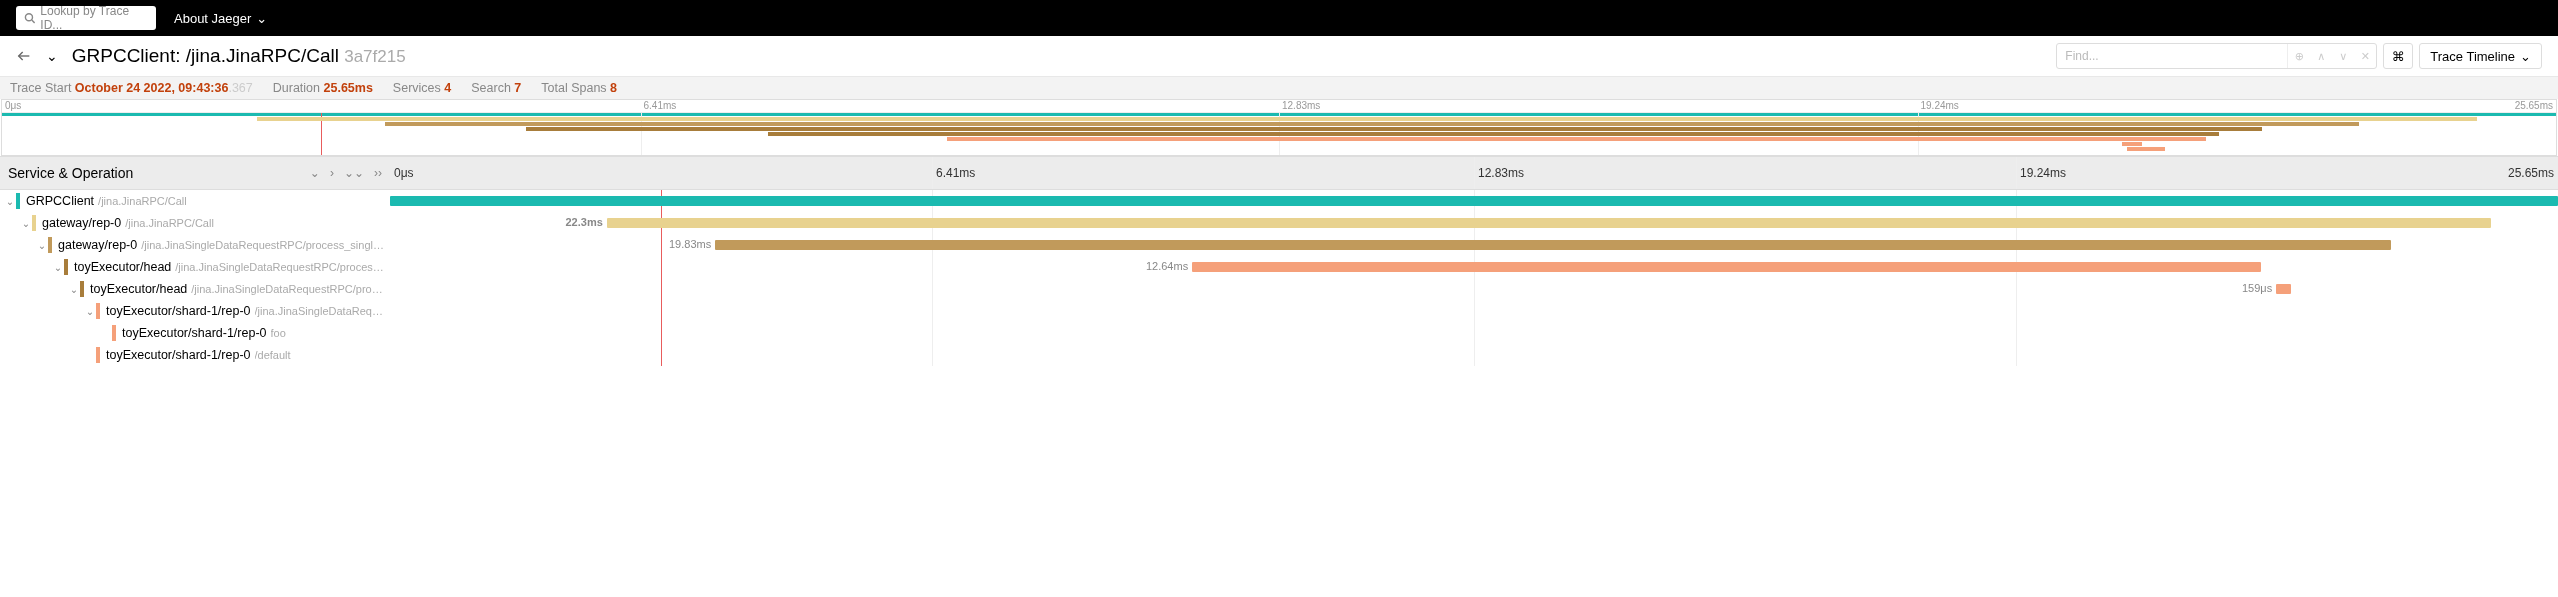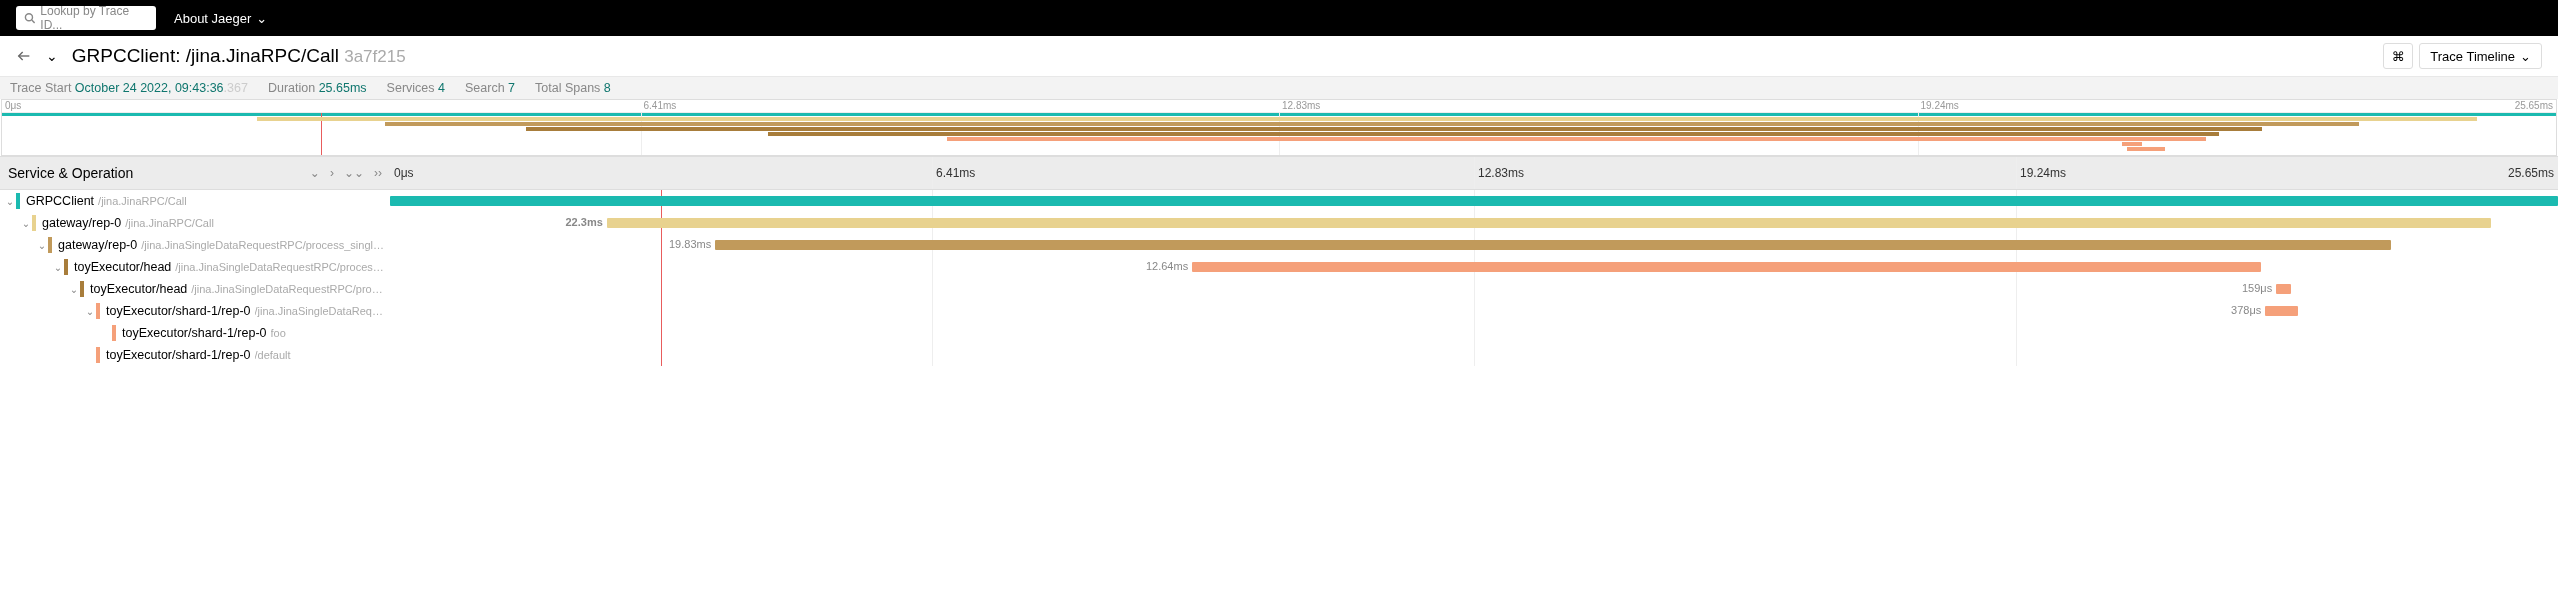--- a/index.html
+++ b/index.html
@@ -26,21 +26,21 @@
 .find-box { border: 1px solid #ddd; border-radius: 3px; height: 26px; display: flex; align-items: center; }
 .find-input { border: none; outline: none; padding: 0 8px; font-size: 12px; width: 230px; color: #333; }
 .find-input::placeholder { color: #bbb; }
 .find-btns { display: flex; border-left: 1px solid #eee; }
 .find-btn { width: 22px; height: 24px; display: flex; align-items: center; justify-content: center; color: #ccc; font-size: 11px; cursor: pointer; }
 .kbd-btn { border: 1px solid #ddd; border-radius: 3px; height: 26px; width: 30px; display: flex; align-items: center; justify-content: center; font-size: 13px; cursor: pointer; }
 .timeline-btn { border: 1px solid #ddd; border-radius: 3px; height: 26px; padding: 0 10px; display: flex; align-items: center; font-size: 13px; gap: 5px; cursor: pointer; }
 
 
 .summary { background: #f3f3f3; height: 22px; display: flex; align-items: center; padding: 0 10px; gap: 20px; font-size: 12.5px; color: #888; }
-.summary b { color: #0f766e; font-weight: 400; }
+.summary b { color: #c2410c; font-weight: 700; }
 .summary .ms-light { color: #ccc; }
 
 
 .minimap { position: relative; border: 1px solid #ddd; margin: 0 1px; }
 .minimap-ticks { display: flex; height: 13px; position: relative; font-size: 10px; color: #999; border-bottom: 1px solid #eee; }
 .minimap-tick { position: absolute; top: 0; padding: 0 3px; }
 .minimap-tick.right { transform: translateX(-100%); }
 .minimap-body { position: relative; height: 42px; background: #fff; }
 .minimap-accent { position: absolute; left: 0; right: 0; top: 0; height: 3px; background: #1bbab0; }
 .minimap-vline { position: absolute; top: 0; bottom: 0; width: 1px; background: #eee; }
@@ -100,20 +100,29 @@
         <line x1="20" y1="12" x2="4" y2="12"></line>
         <polyline points="10 18 4 12 10 6"></polyline>
       </svg>
     <span class="title-caret">⌄</span>
     <span class="title">
       <span>GRPCClient</span>: <span>/jina.JinaRPC/Call</span>
       <span class="traceid">3a7f215</span>
     </span>
   </div>
   <div class="header-right">
+    <div class="find-box">
+      <input class="find-input" placeholder="Find..." style="">
+      <div class="find-btns">
+        <span class="find-btn">⊕</span>
+        <span class="find-btn">∧</span>
+        <span class="find-btn">∨</span>
+        <span class="find-btn">✕</span>
+      </div>
+    </div>
     <div class="kbd-btn">
       <span>⌘</span>
     </div>
     <div class="timeline-btn">
       <span>Trace Timeline</span>
       <span class="chev">⌄</span>
     </div>
   </div>
 </div>
 
@@ -253,20 +262,16 @@
         <span class="span-label" style="left: 15%; transform: translateX(-100%) translateX(-4px);">19.83ms</span>
       </div>
       <div class="right-cell" style="height: 22px;">
         <div class="span-bar" style="left: 37%; width: 49.3%; background: rgb(245, 160, 122);"></div>
         <span class="span-label" style="left: 37%; transform: translateX(-100%) translateX(-4px);">12.64ms</span>
       </div>
       <div class="right-cell" style="height: 22px;">
         <div class="span-bar" style="left: 87%; width: 0.7%; background: rgb(245, 160, 122);"></div>
         <span class="span-label" style="left: 87%; transform: translateX(-100%) translateX(-4px);">159μs</span>
       </div>
-      <div class="right-cell" style="height: 22px;">
-        <div class="span-bar" style="left: 86.5%; width: 1.5%; background: rgb(245, 160, 122);"></div>
-        <span class="span-label" style="left: 86.5%; transform: translateX(-100%) translateX(-4px);">378μs</span>
-      </div>
     </div>
 </div>
 
 <div id="rows-container"></div>
 
 </body></html>

